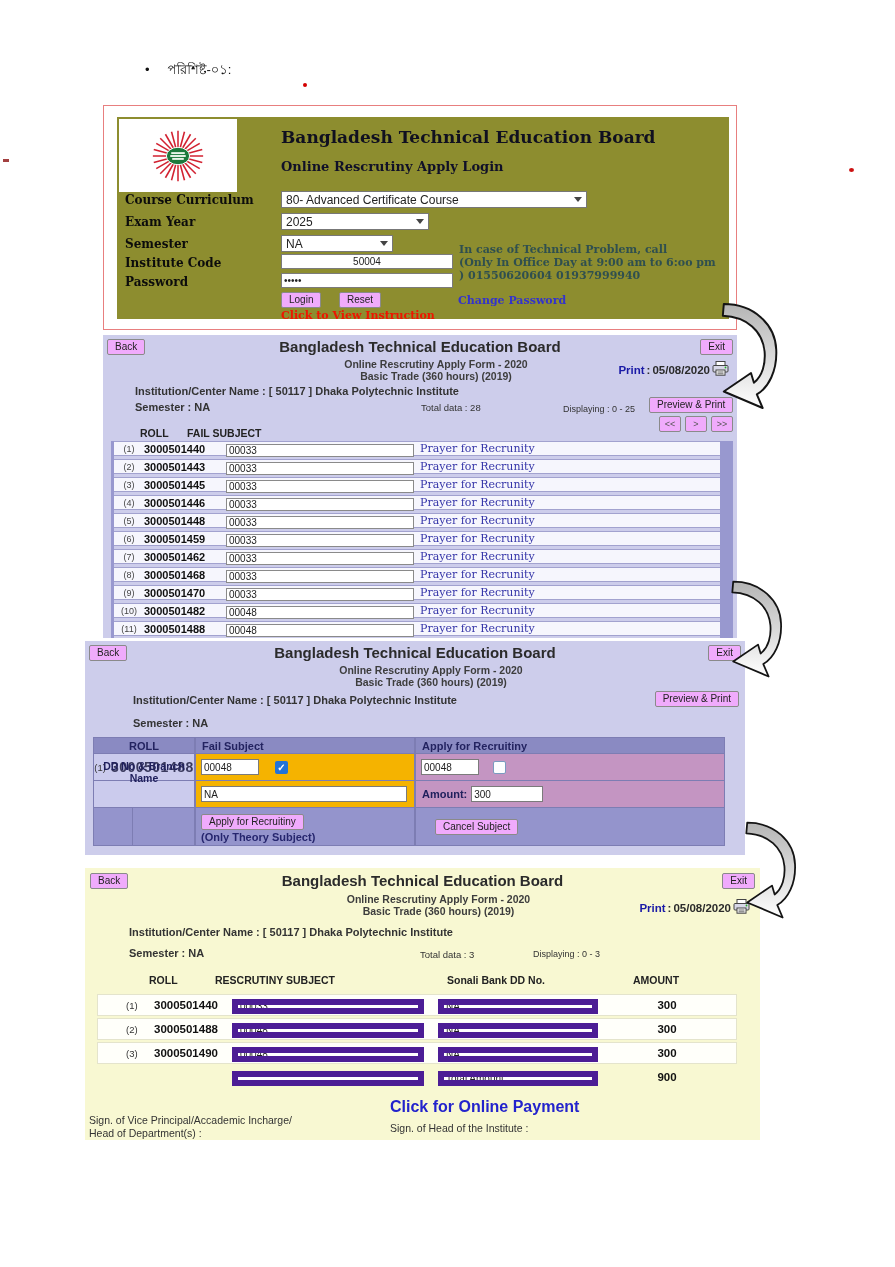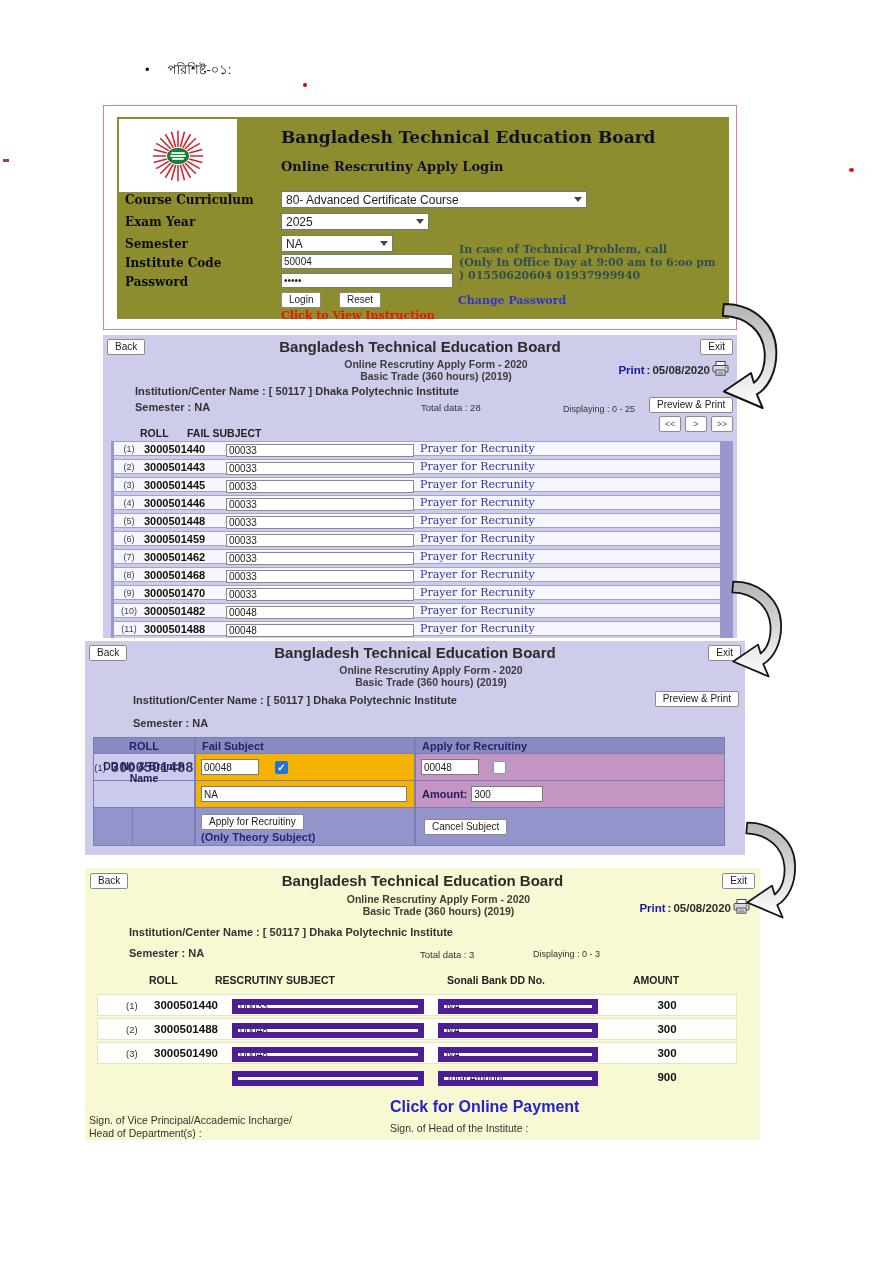--- a/index.html
+++ b/index.html
@@ -1,20 +1,20 @@
 <!DOCTYPE html>
 <html><head>
 <meta charset="utf-8">
 <style>
   html,body{margin:0;padding:0;background:#fff;}
   #page{position:relative;width:895px;height:1267px;background:#fff;
         font-family:"Liberation Sans",sans-serif;overflow:hidden;}
   .abs{position:absolute;}
   .serif{font-family:"DejaVu Serif",serif;}
-  .btn{display:inline-block;background:#ffffff;border:1px solid #8a8a8a;border-radius:2px;
+  .btn{display:inline-block;background:#f0abfc;border:1px solid #8a8a8a;border-radius:2px;
        font-size:10px;color:#222;padding:1px 7px;line-height:12px;cursor:pointer;}
   .ctr{left:0;right:0;text-align:center;}
   input{box-sizing:border-box;border:1px solid #7b7b7b;font-family:"Liberation Sans",sans-serif;
         font-size:10px;color:#222;padding:0 2px;background:#fff;}
   
   .bullet{top:60px;left:145px;font-size:13px;color:#111;}
   .bullet .dot{margin-right:18px;}
   .speck{border-radius:50%;}
   
   #sec1{left:103px;top:105px;width:632px;height:223px;border:1px solid #e87f7f;background:#fff;}
@@ -142,21 +142,21 @@
         <span class="chev"></span>
       </div>
       <div class="fctl fakesel" style="top:96px;width:148px;">
         <span>2025</span>
         <span class="chev"></span>
       </div>
       <div class="fctl fakesel" style="top:118px;width:112px;">
         <span>NA</span>
         <span class="chev"></span>
       </div>
-      <input class="fctl" style="top: 137px; width: 172px; height: 15px;" value="50004">
+      <input class="fctl" style="top: 137px; width: 172px; height: 15px; text-align: center;" value="50004">
       <input class="fctl" style="top: 156px; width: 172px; height: 15px;" value="•••••">
 
       <button class="btn fctl" style="top:175px;left:164px;">Login</button>
       <button class="btn fctl" style="top:175px;left:222px;">Reset</button>
       <span class="cpw serif">Change Password</span>
       <span class="instr serif">Click to View Instruction</span>
 
       <div class="helptxt serif">
         <div>In case of Technical Problem, call</div>
         <div>(Only In Office Day at 9:00 am to 6:oo pm</div>
@@ -314,21 +314,21 @@
         </div>
       </div>
       <div class="arow" style="height:38px;">
         <div class="acell ac1 purp" style="display:flex;">
           <div style="width:38px;height:100%;border-right:1px solid #7d7db3;"></div>
         </div>
         <div class="acell ac2 purp" style="padding:3px 0 0 5px;">
           <button class="btn">Apply for Recruitiny</button>
           <div class="note">(Only Theory Subject)</div>
         </div>
-        <div class="acell ac3 purp" style="padding:8px 0 0 8px;">
+        <div class="acell ac3 purp" style="padding:8px 0 0 19px;">
           <button class="btn">Cancel Subject</button>
         </div>
       </div>
     </div>
   </div>
 
   <div id="sec4" class="abs">
     <button class="btn backb" style="top:5px;left:5px;">Back</button>
     <button class="btn exitb" style="top:5px;right:5px;">Exit</button>
     <div class="ptitle ctr" style="top:4px;">Bangladesh Technical Education Board</div>

